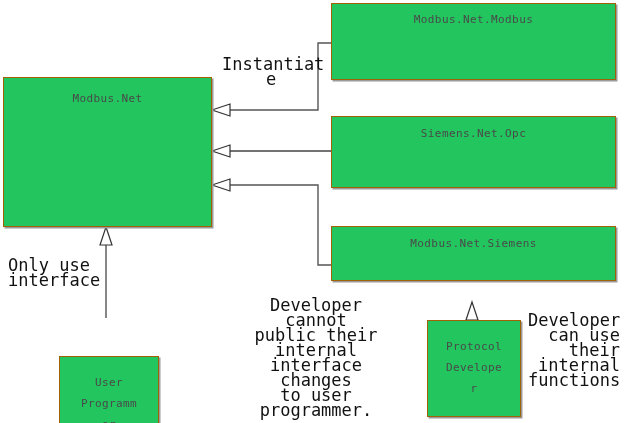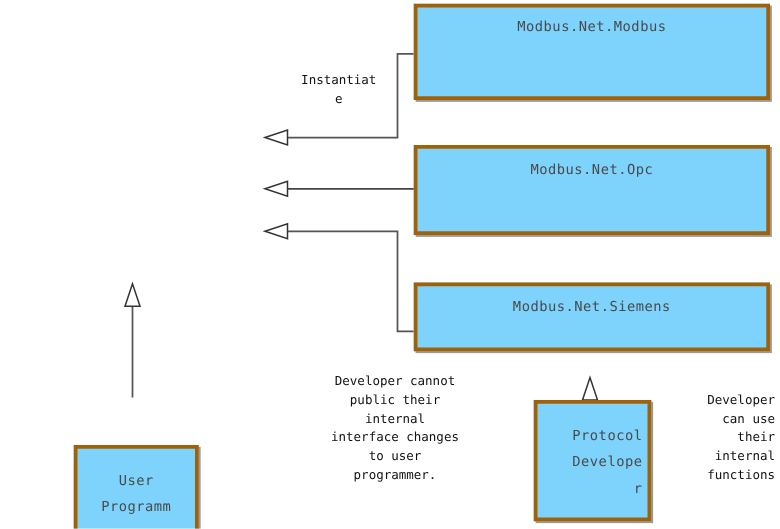--- a/index.html
+++ b/index.html
@@ -10,22 +10,22 @@
   #canvas {
     position: relative;
     width: 624px;
     height: 423px;
     background: #ffffff;
     font-family: "DejaVu Sans Mono", "Liberation Mono", monospace;
     overflow: hidden;
   }
   .box {
     position: absolute;
-    border: 3px solid #a16207;
-    background: #7dd3fc;
+    border: 1px solid #a16207;
+    background: #22c55e;
     box-sizing: border-box;
     box-shadow: 1.5px 1.5px 0 0 #9a9a9a;
   }
   .box-title {
     position: absolute;
     left: 0;
     right: 0;
     text-align: center;
     color: #4a4a4a;
     font-size: 11px;
@@ -43,27 +43,27 @@
   #box-opc            { left: 331px; top: 116px; width: 285px; height: 72px; }
   #box-opc .box-title            { top: 9px; }
 
   #box-siemens        { left: 331px; top: 226px; width: 285px; height: 55px; }
   #box-siemens .box-title        { top: 9px; }
 
   #box-userprogrammer { left: 59px;  top: 318px; width: 100px; height: 86px; margin-top: 38px; }
   #box-userprogrammer .box-title { top: 15px; line-height: 21px; padding: 0 6px; }
 
   #box-protocoldev    { left: 427px; top: 320px; width: 94px;  height: 97px; }
-  #box-protocoldev .box-title    { top: 15px; line-height: 21px; padding: 0 4px; text-align: right; }
+  #box-protocoldev .box-title    { top: 15px; line-height: 21px; padding: 0 4px; }
 
   
   .note {
     position: absolute;
     color: #111111;
-    font-size: 10px;
+    font-size: 17px;
     line-height: 15px;
     white-space: pre-line;
   }
   #note-instantiate  { left: 222px; top: 57px;  width: 98px;  text-align: center; }
   #note-onlyuse      { left: 8px;   top: 258px; width: 100px; text-align: left; }
   #note-cannotpublic { left: 237px; top: 298px; width: 158px; text-align: center; }
   #note-canuse       { left: 528px; top: 313px; width: 92px;  text-align: right; }
 
   
   #wires {
@@ -101,27 +101,30 @@
       <line x1="106" y1="318" x2="106" y2="243" stroke="#555555" stroke-width="1.4"></line>
       <polygon points="106,227 100,245 112,245" fill="#ffffff" stroke="#333333" stroke-width="1.2"></polygon>
     </g>
 
     <g>
       <line x1="472" y1="320" x2="472" y2="318" stroke="#555555" stroke-width="1.4"></line>
       <polygon points="472,302 466,320 478,320" fill="#ffffff" stroke="#333333" stroke-width="1.2"></polygon>
     </g>
   </svg>
 
+  <div class="box" id="box-modbusnet">
+    <div class="box-title">Modbus.Net</div>
+  </div>
 
   <div class="box" id="box-modbus">
     <div class="box-title">Modbus.Net.Modbus</div>
   </div>
 
   <div class="box" id="box-opc">
-    <div class="box-title">Modbus.Net.Opc</div>
+    <div class="box-title">Siemens.Net.Opc</div>
   </div>
 
   <div class="box" id="box-siemens">
     <div class="box-title">Modbus.Net.Siemens</div>
   </div>
 
   <div class="box" id="box-userprogrammer">
     <div class="box-title">User
 Programm
 er</div>
@@ -129,20 +132,22 @@
 
   <div class="box" id="box-protocoldev">
     <div class="box-title">Protocol
 Develope
 r</div>
   </div>
 
   <div class="note" id="note-instantiate">Instantiat
 e</div>
 
+  <div class="note" id="note-onlyuse">Only use
+interface</div>
 
   <div class="note" id="note-cannotpublic">Developer cannot
 public their
 internal
 interface changes
 to user
 programmer.</div>
 
   <div class="note" id="note-canuse">Developer
 can use

